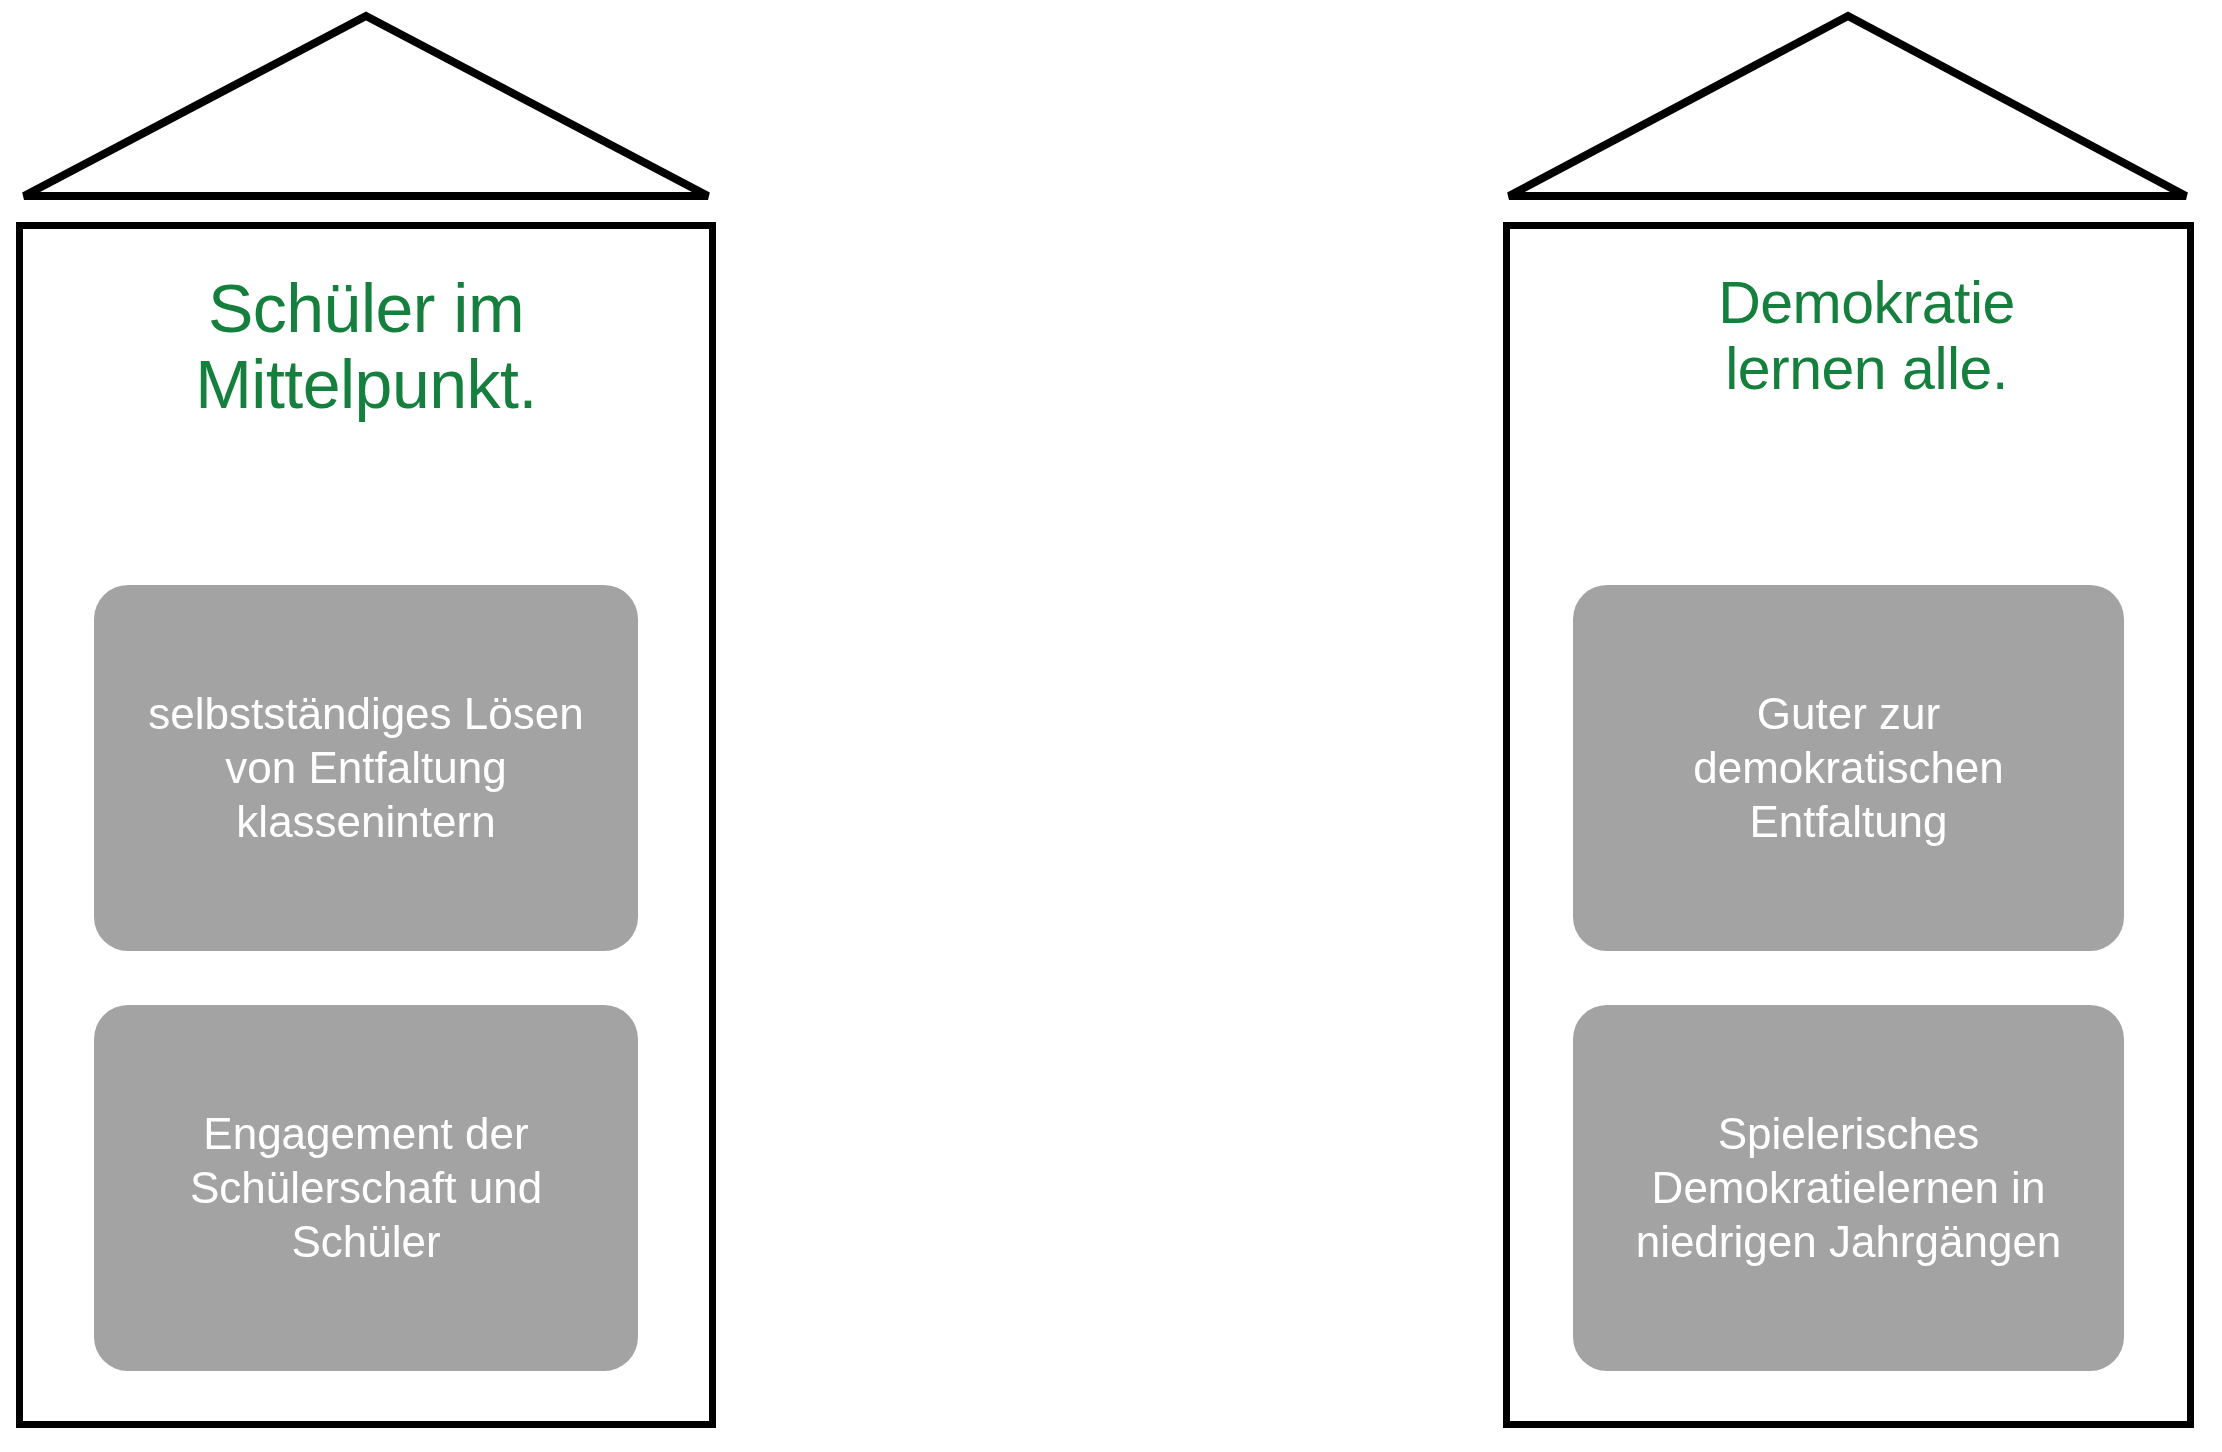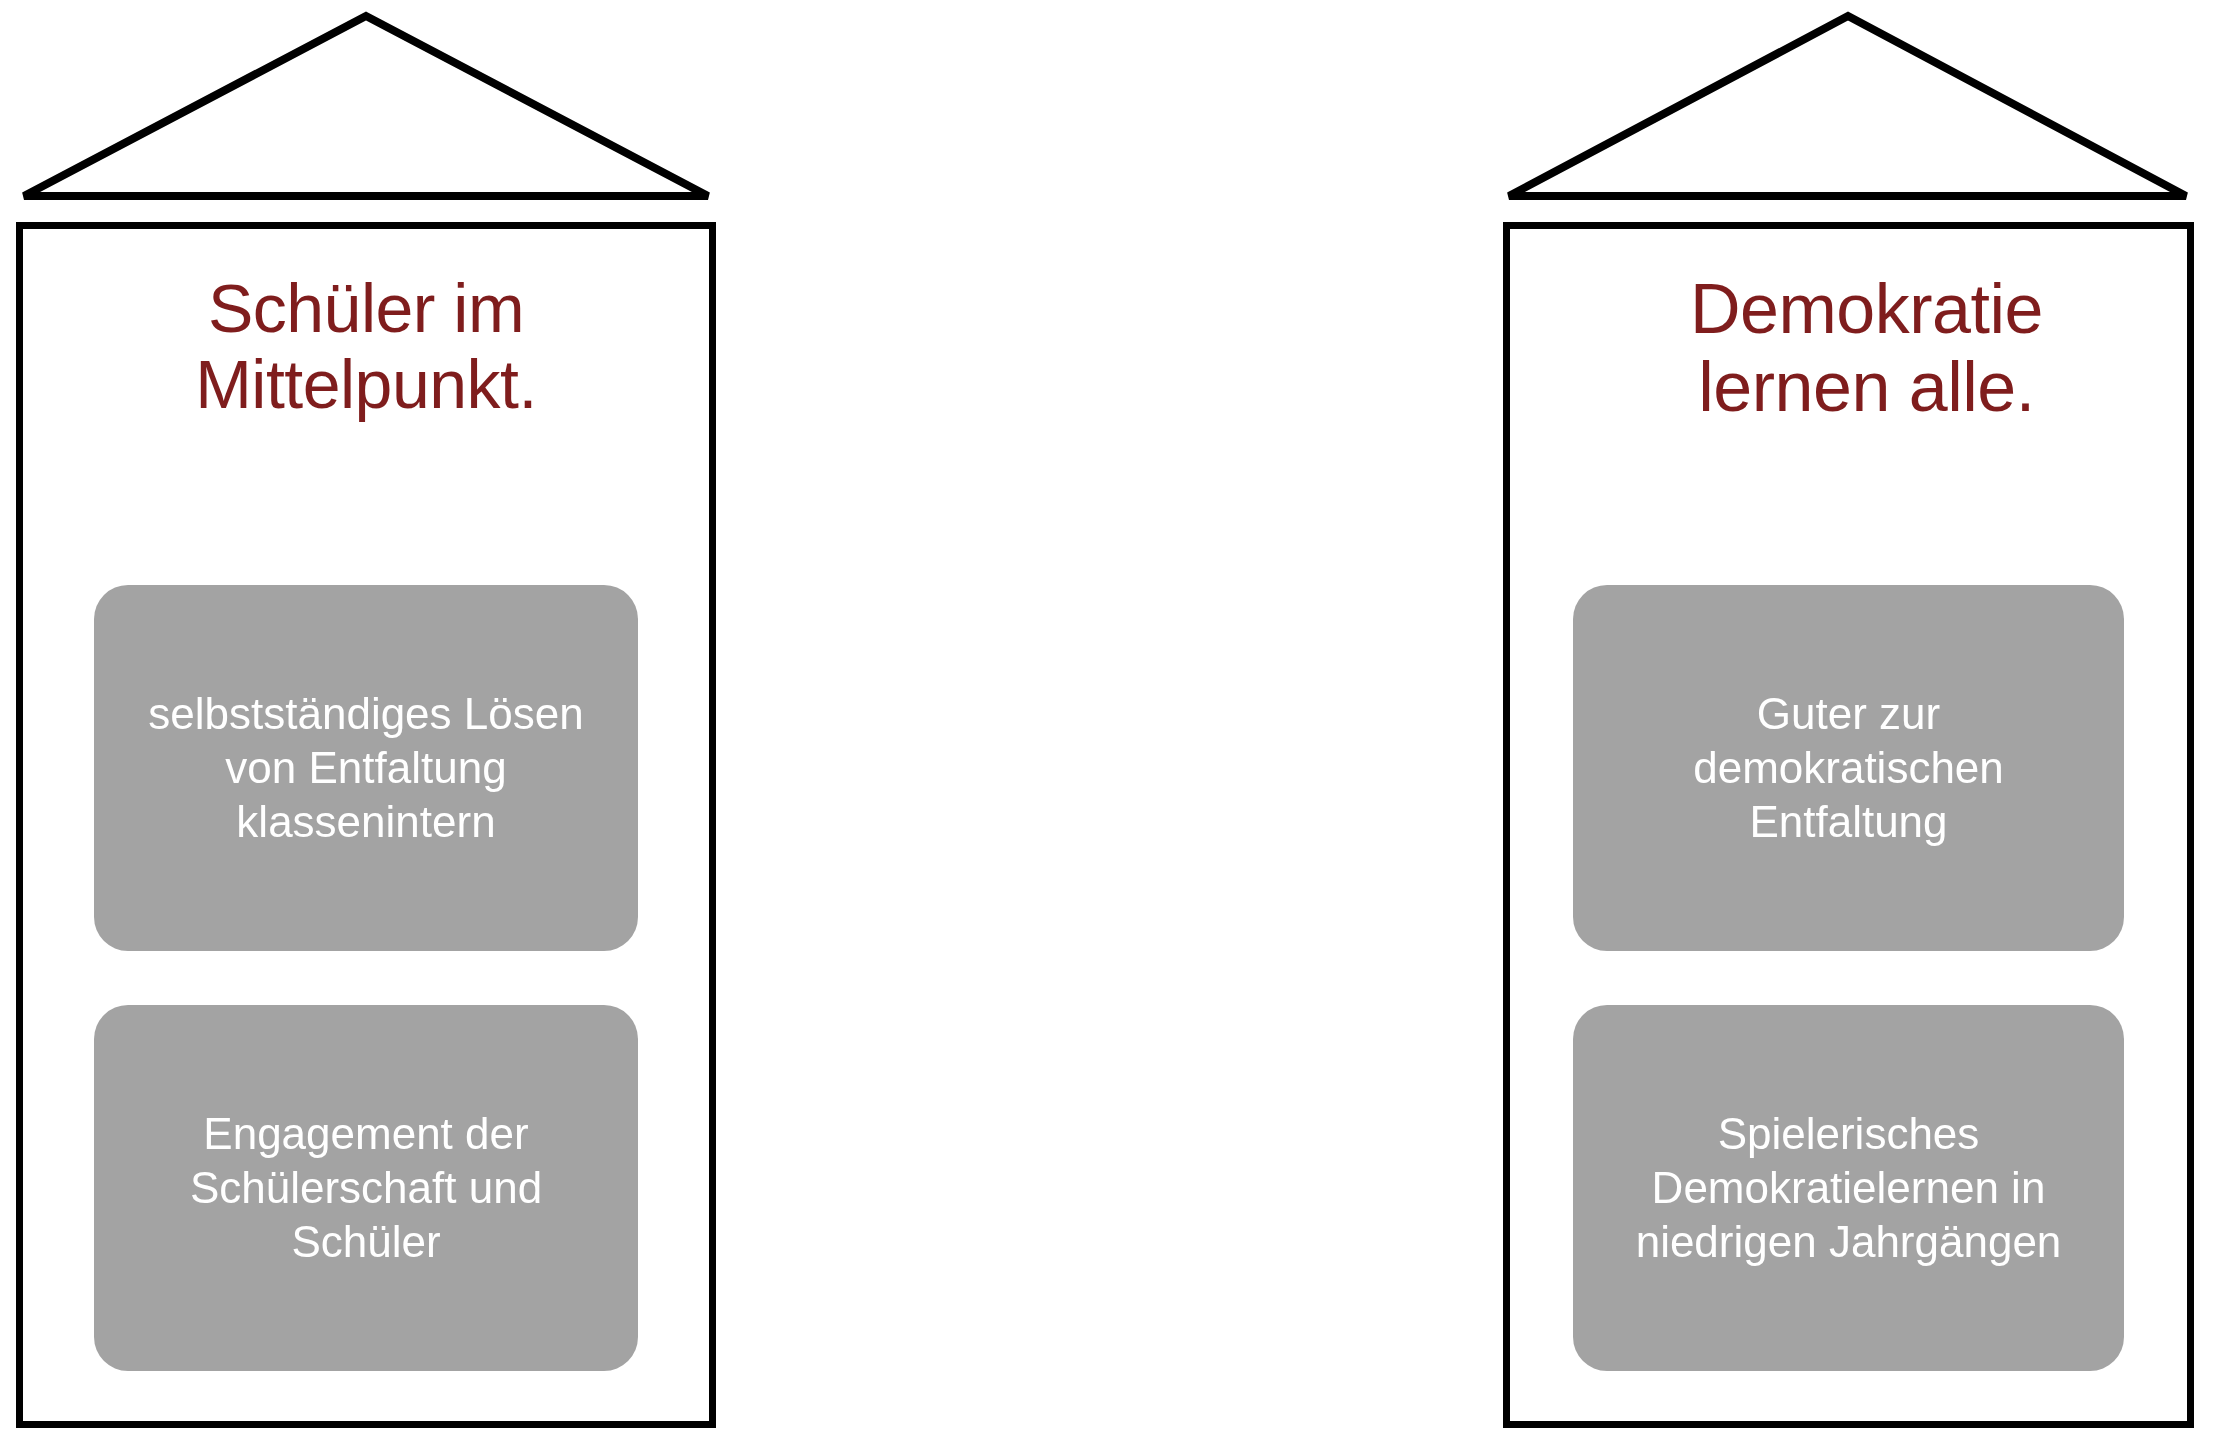--- a/index.html
+++ b/index.html
@@ -38,21 +38,21 @@
     box-sizing: border-box;
     border: 7px solid #000000;
     background: #ffffff;
   }
   .heading {
     position: absolute;
     left: 0;
     right: 0;
     top: 270px;
     text-align: center;
-    color: #7f1d1d;
+    color: #15803d;
     font-size: 68px;
     line-height: 1.12;
     font-weight: 400;
     letter-spacing: -0.5px;
     white-space: pre-line;
   }
   .cards {
     position: absolute;
     left: 0;
     right: 0;
@@ -80,21 +80,21 @@
   #pillar-0 { left: 16px;   width: 700px; }
   #pillar-1 { left: 763px;  width: 693px; }
   #pillar-2 { left: 1503px; width: 691px; }
 
   #pillar-0 .card { left: 78px;  right: 78px; }
   #pillar-1 .card { left: 72px;  right: 72px; }
   #pillar-2 .card { left: 70px;  right: 70px; }
 
   #pillar-0 .heading { font-size: 68px; }
   #pillar-1 .heading { font-size: 68px; }
-  #pillar-2 .heading { font-size: 70px; margin-left: 36px; }
+  #pillar-2 .heading { font-size: 59px; margin-left: 36px; }
 </style>
 </head>
 <body>
 
 <div id="canvas">
 
   <div class="pillar" id="pillar-0">
     <svg class="roof-svg" width="700" height="210" viewBox="0 0 700 210">
       <polygon points="350,16 692,196 8,196" fill="none" stroke="#000000" stroke-width="8"></polygon>
     </svg>

